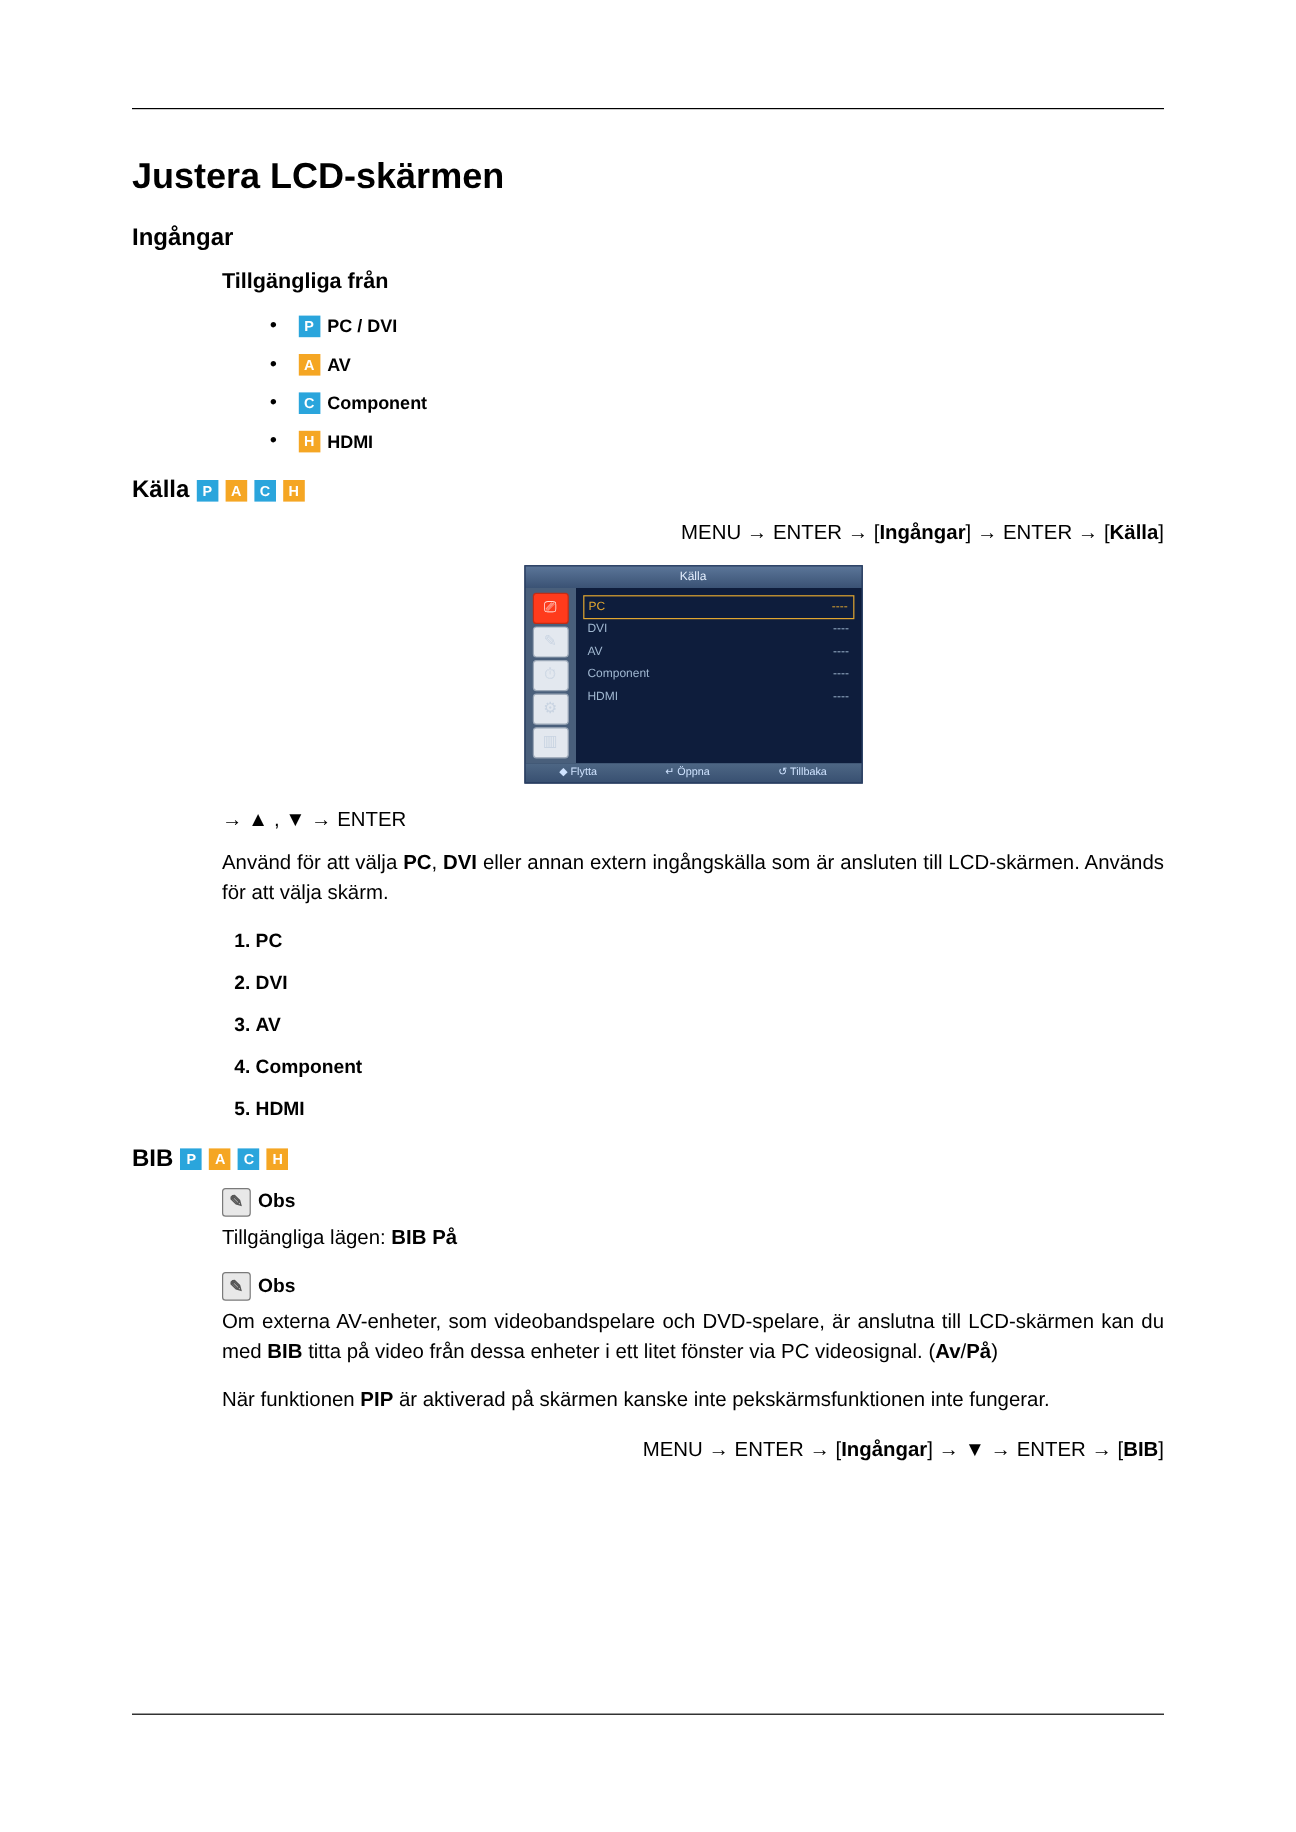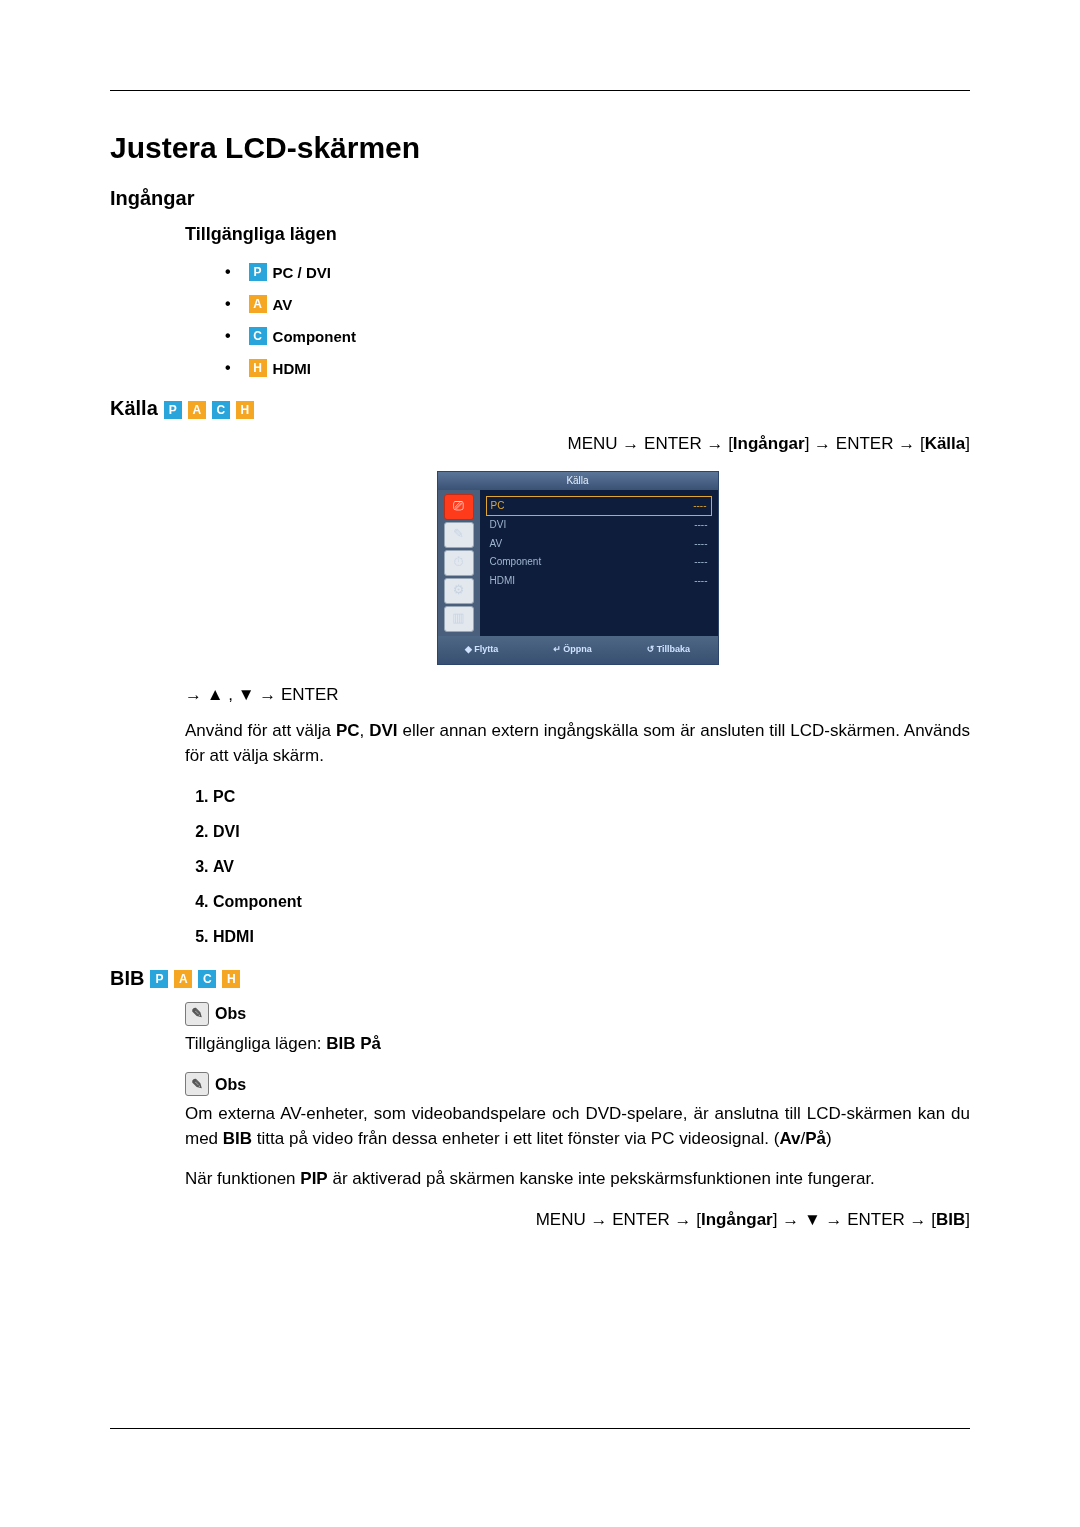--- a/index.html
+++ b/index.html
@@ -152,28 +152,27 @@
     justify-content: space-between;
     padding: 2px 4px;
     font-size: 10px;
     color: #9fb6cf;
   }
   .osd-row.sel {
     border: 1px solid #e0a630;
     color: #e0a630;
   }
   .osd-footer {
-    height: 28px;
+    height: 16px;
     background: linear-gradient(#4e6785,#385071);
     display: flex;
     justify-content: space-around;
     align-items: center;
     font-size: 9px;
     color: #cfe3ff;
-    font-weight: bold;
   }
   .arrow-line {
     margin: 6px 0 12px 0;
   }
   .para {
     margin: 5px 0 16px 0;
     text-align: justify;
   }
   ol.src-list {
     padding-left: 28px;
@@ -208,21 +207,21 @@
 </head>
 <body>
 
 <div class="page">
   <hr class="hr-top">
 
   <h1>Justera LCD-skärmen</h1>
 
   <h2>Ingångar</h2>
 
-  <h3>Tillgängliga lägen</h3>
+  <h3>Tillgängliga från</h3>
 
   <ul class="modes-list">
     <li>
       <span class="badge badge-p">P</span>
       <span>PC / DVI</span>
     </li>
     <li>
       <span class="badge badge-a">A</span>
       <span>AV</span>
     </li>

